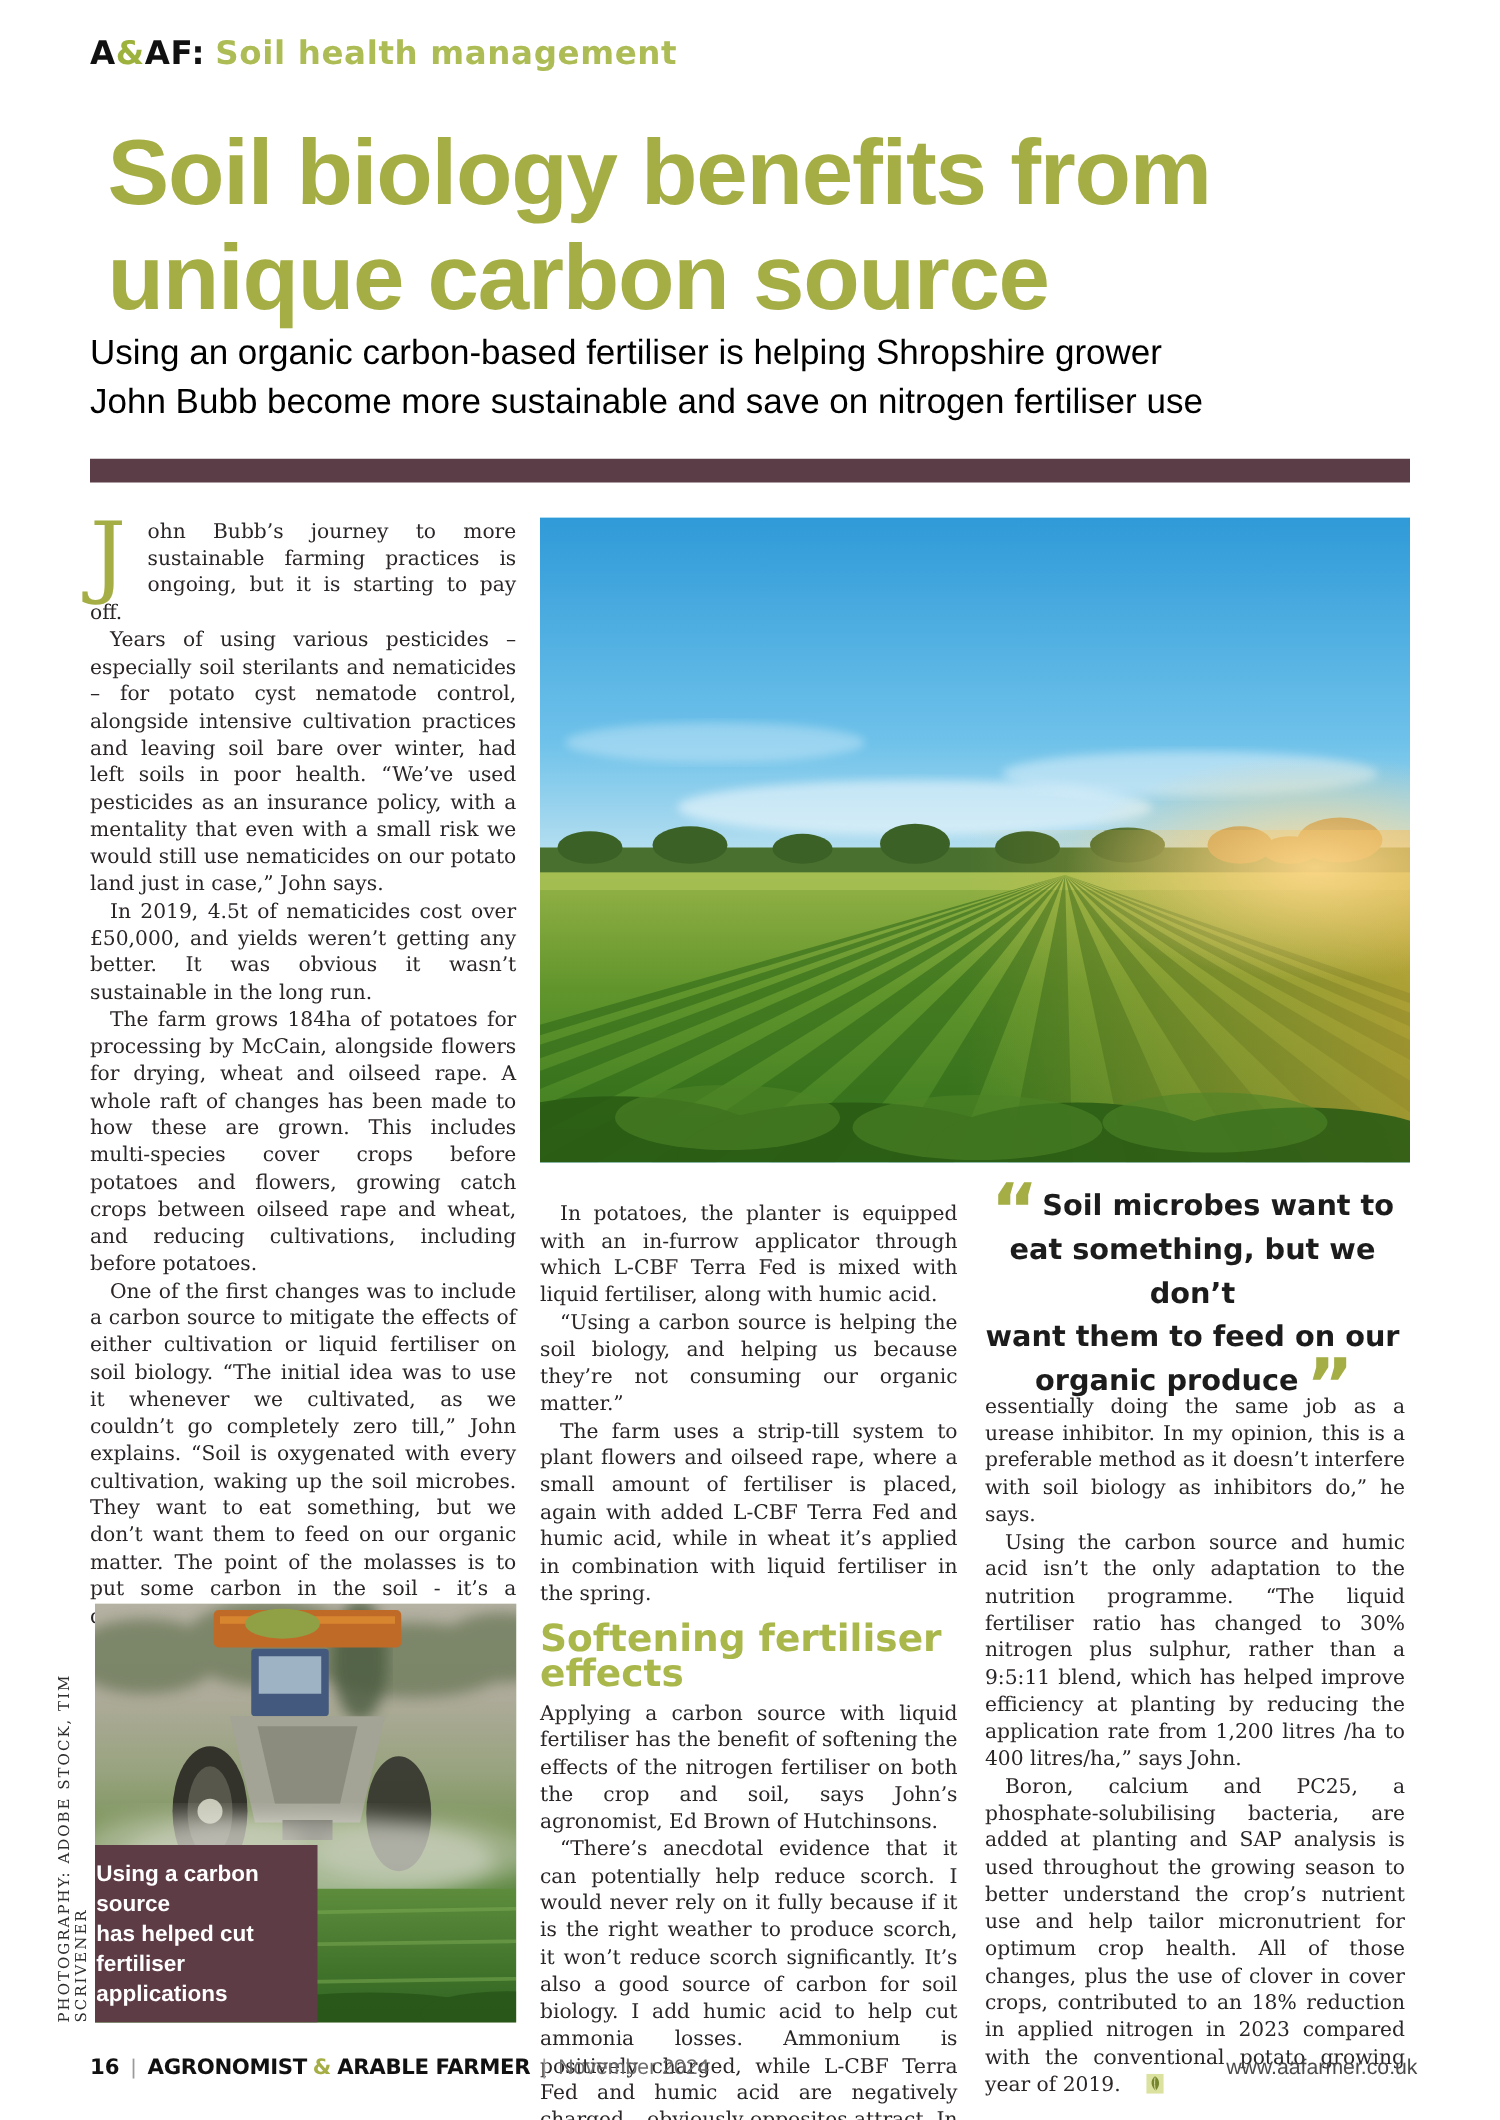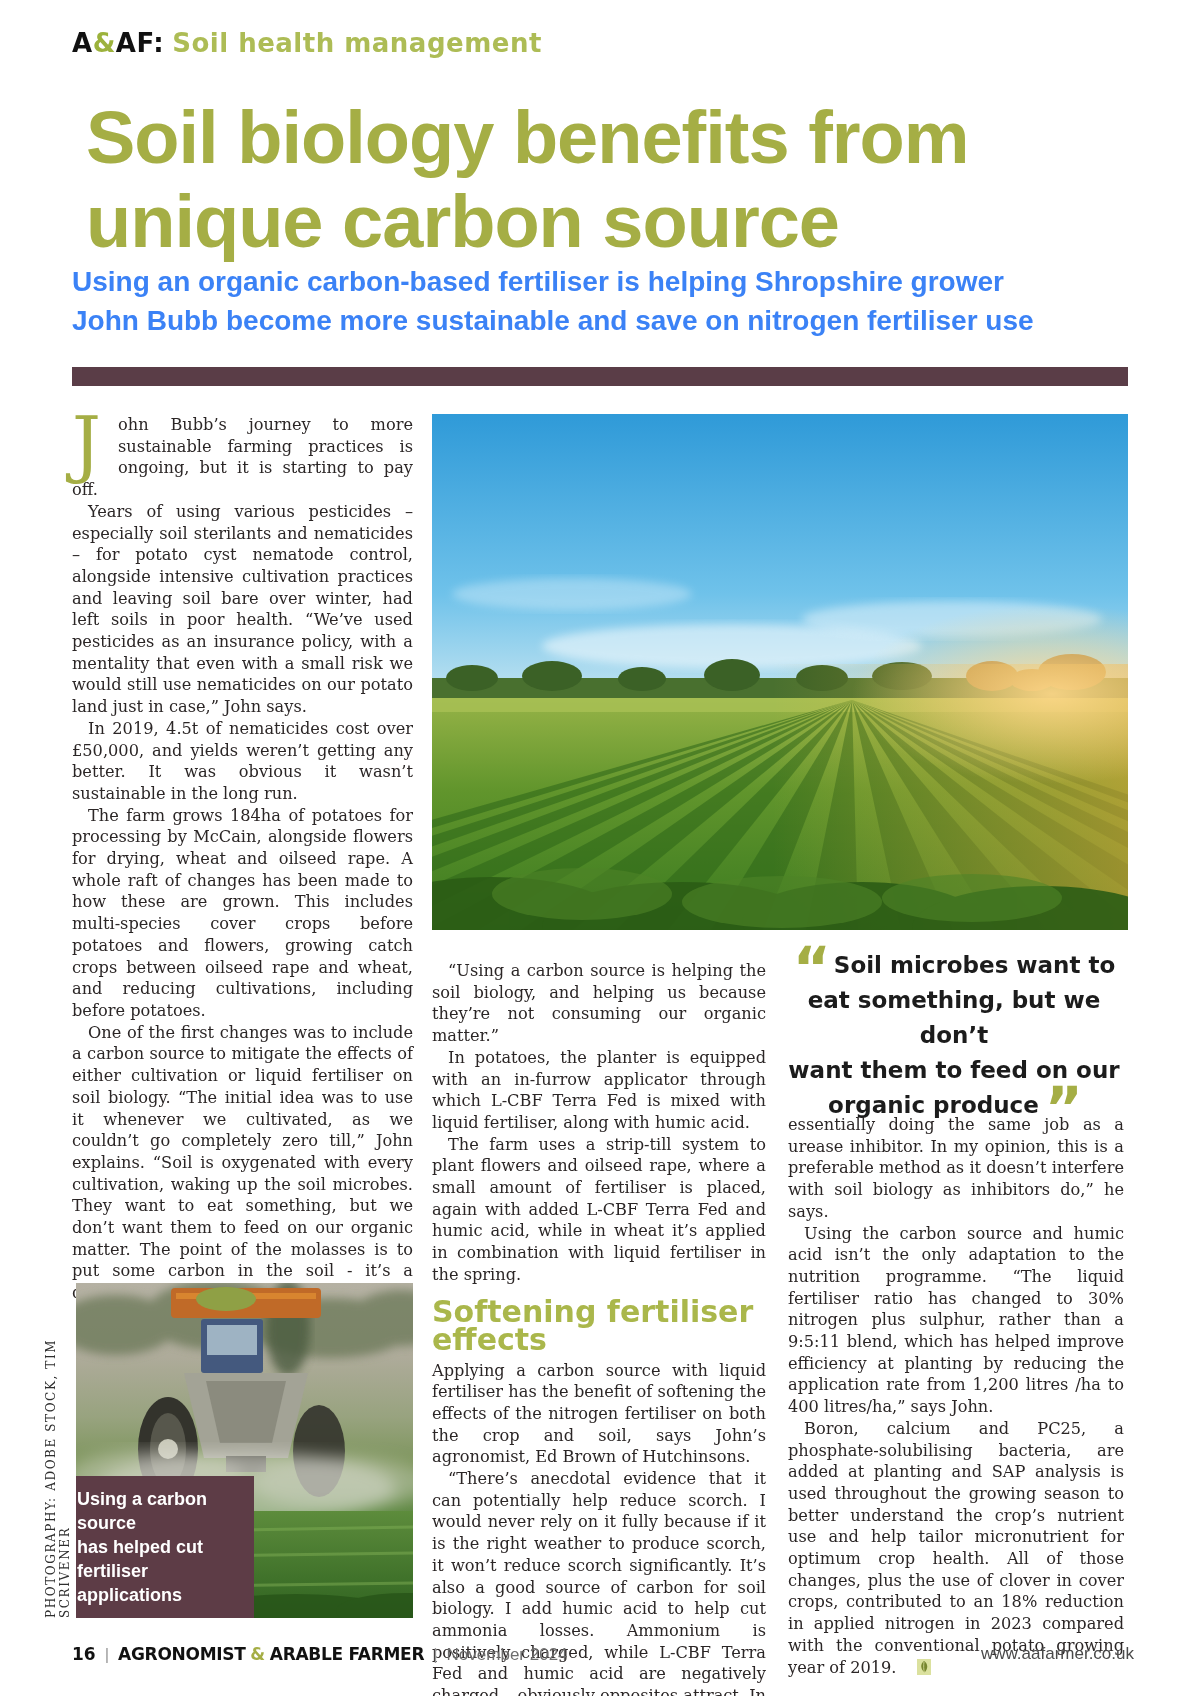--- a/index.html
+++ b/index.html
@@ -13,21 +13,21 @@
   .kicker .k-amp{color:#9cb23c;}
   .kicker .k-section{color:#adbc55;margin-left:8px;}
 
   
   .headline{position:absolute;left:70px;top:80px;width:1060px;
             font-family:"Liberation Sans",sans-serif;font-weight:bold;
             font-size:74px;line-height:84px;letter-spacing:-1px;color:#a5ae45;}
 
   
   .standfirst{position:absolute;left:72px;top:262px;width:980px;
-              font-size:28px;line-height:39px;color:#3b82f6;font-weight:bold;}
+              font-size:28px;line-height:39px;color:#000000;font-weight:normal;}
 
   
   .divider-bar{position:absolute;left:72px;top:367px;width:1056px;height:19px;background:#5a3d47;}
 
   
   .bodytext{font-family:"DejaVu Serif",serif;font-size:16.2px;line-height:21.7px;
             text-align:justify;color:#2b2626;}
   .bodytext p{margin:0;}
   .bodytext p.indent{text-indent:16px;}
   .col-left{position:absolute;left:72px;top:414px;width:341px;}
@@ -178,22 +178,22 @@
     <p class="lead">
       <span class="dropcap">J</span><span>ohn Bubb’s journey to more sustainable farming practices is ongoing, but it is starting to pay off.</span>
     </p>
     <p class="indent">Years of using various pesticides – especially soil sterilants and nematicides – for potato cyst nematode control, alongside intensive cultivation practices and leaving soil bare over winter, had left soils in poor health. “We’ve used pesticides as an insurance policy, with a mentality that even with a small risk we would still use nematicides on our potato land just in case,” John says.</p>
     <p class="indent">In 2019, 4.5t of nematicides cost over £50,000, and yields weren’t getting any better. It was obvious it wasn’t sustainable in the long run.</p>
     <p class="indent">The farm grows 184ha of potatoes for processing by McCain, alongside flowers for drying, wheat and oilseed rape. A whole raft of changes has been made to how these are grown. This includes multi-species cover crops before potatoes and flowers, growing catch crops between oilseed rape and wheat, and reducing cultivations, including before potatoes.</p>
     <p class="indent">One of the first changes was to include a carbon source to mitigate the effects of either cultivation or liquid fertiliser on soil biology. “The initial idea was to use it whenever we cultivated, as we couldn’t go completely zero till,” John explains. “Soil is oxygenated with every cultivation, waking up the soil microbes. They want to eat something, but we don’t want them to feed on our organic matter. The point of the molasses is to put some carbon in the soil - it’s a different form that they like.</p>
   </div>
 
   <div class="bodytext col-middle">
+    <p class="indent">In potatoes, the planter is equipped with an in-furrow applicator through which L-CBF Terra Fed is mixed with liquid fertiliser, along with humic acid.</p>
     <p class="indent">“Using a carbon source is helping the soil biology, and helping us because they’re not consuming our organic matter.”</p>
-    <p class="indent">In potatoes, the planter is equipped with an in-furrow applicator through which L-CBF Terra Fed is mixed with liquid fertiliser, along with humic acid.</p>
     <p class="indent">The farm uses a strip-till system to plant flowers and oilseed rape, where a small amount of fertiliser is placed, again with added L-CBF Terra Fed and humic acid, while in wheat it’s applied in combination with liquid fertiliser in the spring.</p>
     <h3 class="subheading">Softening fertiliser effects</h3>
     <p>Applying a carbon source with liquid fertiliser has the benefit of softening the effects of the nitrogen fertiliser on both the crop and soil, says John’s agronomist, Ed Brown of Hutchinsons.</p>
     <p class="indent">“There’s anecdotal evidence that it can potentially help reduce scorch. I would never rely on it fully because if it is the right weather to produce scorch, it won’t reduce scorch significantly. It’s also a good source of carbon for soil biology. I add humic acid to help cut ammonia losses. Ammonium is positively charged, while L-CBF Terra Fed and humic acid are negatively charged – obviously opposites attract. In this way, it’s</p>
   </div>
 
   <div class="pullquote">
     <span class="pq-mark pq-open">“</span><span>Soil microbes want to</span><br>
     <span>eat something, but we don’t</span><br>
     <span>want them to feed on our</span><br>

